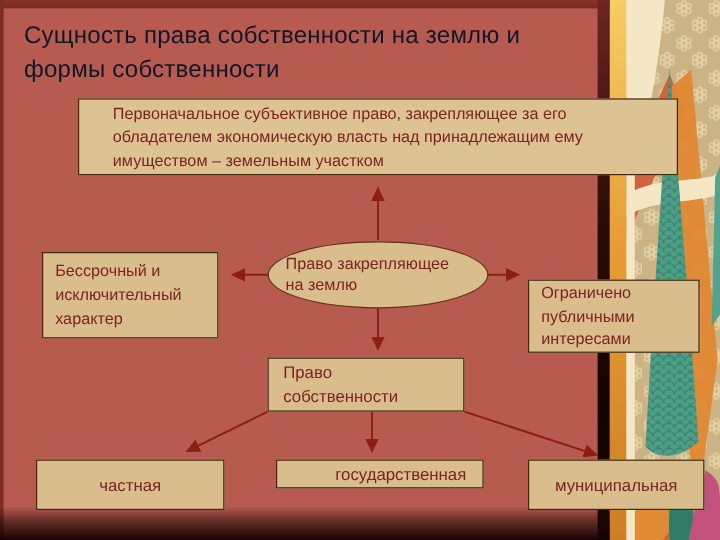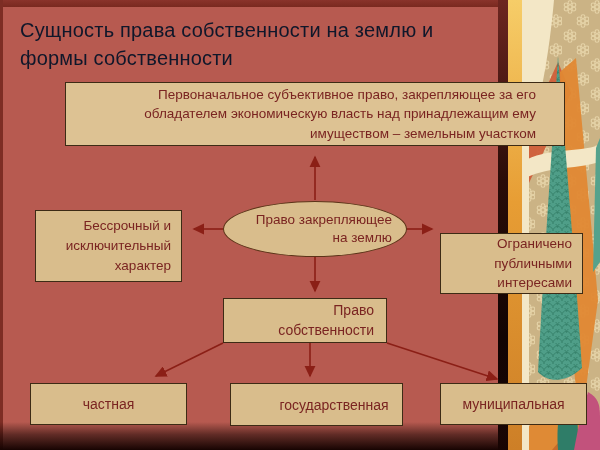--- a/index.html
+++ b/index.html
@@ -22,34 +22,34 @@
   
   .title{
     position:absolute;left:20px;top:17px;width:482px;
     font-size:20px;line-height:1.38;color:#0f172a;font-weight:400;
     letter-spacing:.2px;z-index:3;
   }
   
   .nbox{
     position:absolute;display:flex;align-items:center;justify-content:center;
     background:#d9bd8c;border:1.5px solid #3d2b15;color:#7a2421;
-    text-align:right;z-index:4;box-sizing:border-box;
+    text-align:left;z-index:4;box-sizing:border-box;
   }
   .def-box{left:65px;top:82px;width:500px;height:64px;font-size:13.5px;
     line-height:1.45;padding:2px 28px;background:#ddc293;}
   .ellipse{left:223px;top:201px;width:184px;height:56px;border-radius:50%;
     font-size:13.5px;line-height:1.35;padding:2px 14px;border-color:#5c3318;}
   .left-box{left:35px;top:210px;width:147px;height:72px;font-size:13.5px;
     line-height:1.5;padding:2px 10px;}
   .right-box{left:440px;top:217px;width:143px;height:61px;font-size:13.5px;
     line-height:1.45;padding:2px 10px;margin-top:16px;}
   .forms-box{left:223px;top:298px;width:164px;height:45px;font-size:14px;
     line-height:1.4;padding:2px 12px;}
   .b1{left:30px;top:383px;width:157px;height:42px;font-size:14px;}
-  .b2{left:230px;top:383px;width:173px;height:43px;font-size:14px;padding-left:35px;}
+  .b2{left:230px;top:383px;width:173px;height:24px;font-size:14px;padding-left:35px;}
   .b3{left:440px;top:383px;width:147px;height:42px;font-size:14px;}
   .arrows{position:absolute;left:0;top:0;width:600px;height:450px;z-index:3;pointer-events:none;}
 </style>
 </head>
 <body>
 
 <div class="slide">
 
   <svg class="art-strip" viewBox="0 0 92 450" width="92" height="450" preserveAspectRatio="none">
     <defs>

